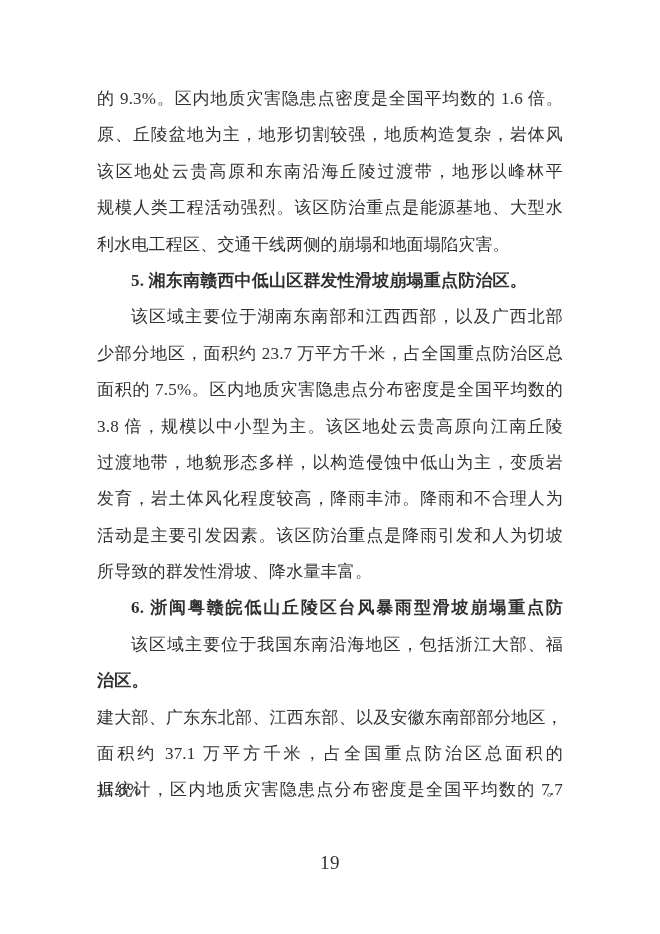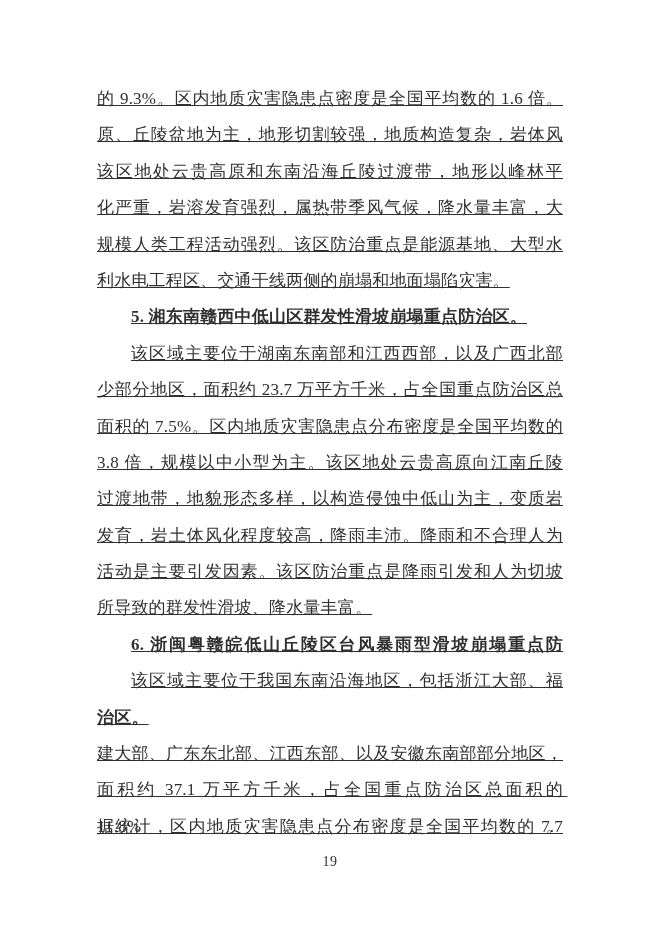--- a/index.html
+++ b/index.html
@@ -18,21 +18,20 @@
     background: var(--page-bg);
     overflow: hidden;
     font-family: "Liberation Serif", "DejaVu Serif", serif;
     color: var(--text-color);
   }
   .content {
     position: absolute;
     left: 97px;
     top: 81px;
     width: 466px;
-    text-decoration: underline;
   }
   .ln {
     font-size: 17px;
     line-height: 36.4px;
     height: 36.4px;
     white-space: pre-wrap;
     text-align: left;
     letter-spacing: 0.2px;
   }
   .jf {
@@ -42,34 +41,33 @@
   .ind { text-indent: 2em; }
   .bold { font-weight: 700; }
   .footer {
     position: absolute;
     left: 0;
     top: 852px;
     width: 660px;
     text-align: center;
   }
   .page-number {
-    font-size: 14px;
+    font-size: 19px;
     letter-spacing: 0.5px;
     color: var(--text-color);
   }
 </style>
 </head>
 <body>
 
 <div class="page">
   <div class="content">
     <div class="ln jf">的 9.3%。区内地质灾害隐患点密度是全国平均数的 1.6 倍。</div>
     <div class="ln jf">原、丘陵盆地为主，地形切割较强，地质构造复杂，岩体风</div>
     <div class="ln jf">该区地处云贵高原和东南沿海丘陵过渡带，地形以峰林平</div>
-    <div class="ln jf">化严重，岩溶发育强烈，属热带季风气候，降水量丰富，大</div>
     <div class="ln jf">规模人类工程活动强烈。该区防治重点是能源基地、大型水</div>
     <div class="ln">利水电工程区、交通干线两侧的崩塌和地面塌陷灾害。</div>
     <div class="ln ind bold">5. 湘东南赣西中低山区群发性滑坡崩塌重点防治区。</div>
     <div class="ln ind jf">该区域主要位于湖南东南部和江西西部，以及广西北部</div>
     <div class="ln jf">少部分地区，面积约 23.7 万平方千米，占全国重点防治区总</div>
     <div class="ln jf">面积的 7.5%。区内地质灾害隐患点分布密度是全国平均数的</div>
     <div class="ln jf">3.8 倍，规模以中小型为主。该区地处云贵高原向江南丘陵</div>
     <div class="ln jf">过渡地带，地貌形态多样，以构造侵蚀中低山为主，变质岩</div>
     <div class="ln jf">发育，岩土体风化程度较高，降雨丰沛。降雨和不合理人为</div>
     <div class="ln jf">活动是主要引发因素。该区防治重点是降雨引发和人为切坡</div>

